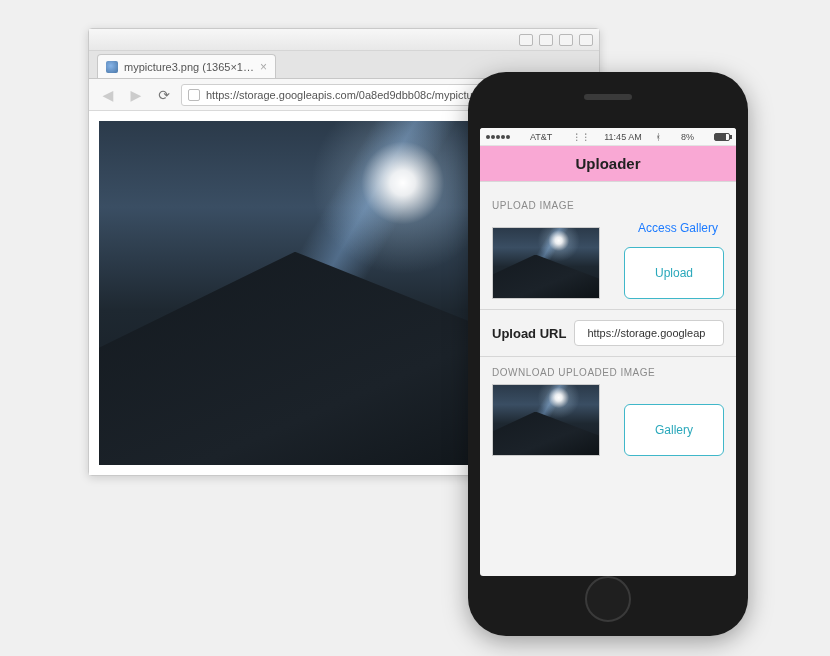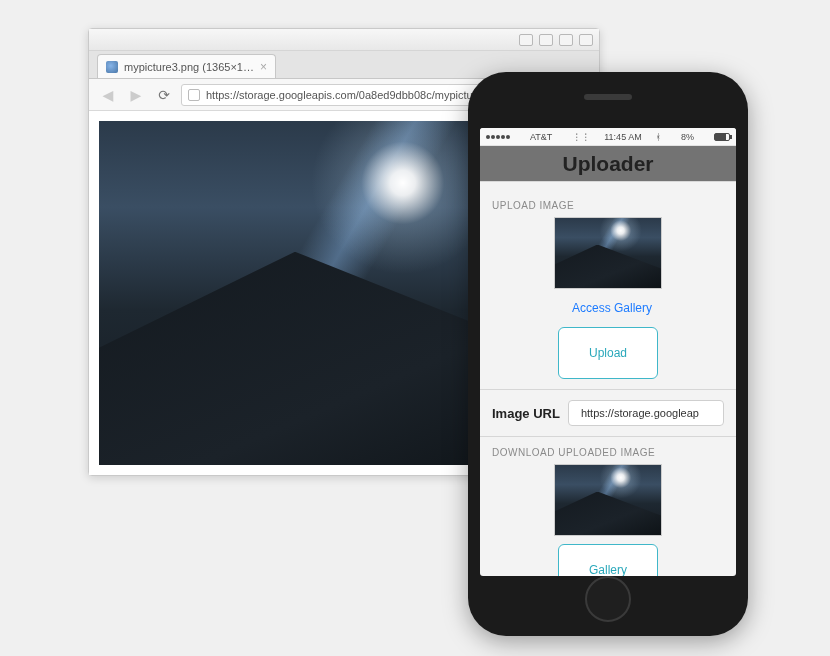--- a/index.html
+++ b/index.html
@@ -166,31 +166,31 @@
   .status-left, .status-right { display:flex; align-items:center; gap:20px; }
   .signal-dots { display:flex; gap:1px; }
   .signal-dots span { width:4px; height:4px; border-radius:50%; background:#4a4a4a; }
   .battery {
     width:16px; height:8px; border:1px solid #4a4a4a; border-radius:2px; position:relative;
   }
   .battery::after{ content:""; position:absolute; right:-3px; top:1px; width:2px; height:4px; background:#4a4a4a; }
   .battery i { display:block; height:100%; width:75%; background:#4a4a4a; }
 
   .navtitle {
-    height:36px; background:#737373; border-bottom:1px solid #d8d8d8;
+    height:36px; background:#f9a8d4; border-bottom:1px solid #d8d8d8;
     display:flex; align-items:center; justify-content:center;
-    font-weight:600; font-size:21px; color:#222;
+    font-weight:600; font-size:15px; color:#222;
   }
 
   .content { flex:1; overflow:auto; padding: 10px 12px; font-size:12px; }
   .section-label {
     font-size:10px; letter-spacing:.5px; color:#8a8a8a; margin: 8px 0 6px;
   }
   .row {
-    display:flex; align-items:center; gap:8px; margin-bottom:8px;flex-direction:column;
+    display:flex; align-items:flex-end; gap:0; margin-bottom:8px;
   }
   .thumb {
     width:108px; height:72px;
     background:
       radial-gradient(circle at 62% 18%, #ffffff 0%, rgba(255,255,255,.9) 4%, rgba(200,230,255,.2) 12%, transparent 24%),
       linear-gradient(120deg, rgba(120,170,220,.0) 40%, rgba(150,200,255,.35) 46%, rgba(120,170,220,.0) 52%),
       linear-gradient(to bottom, #2b3a4a 0%, #3a4e63 28%, #1e2831 55%, #14191f 100%);
     position:relative; border:1px solid #ccc;
   }
   .thumb::after{
@@ -291,21 +291,21 @@
         <div class="thumb"></div>
         <div class="btn-col">
           <span class="ios-link">Access Gallery</span>
           <div class="ios-btn">Upload</div>
         </div>
       </div>
 
       <div class="divider"></div>
 
       <div class="url-row">
-        <span class="url-label">Image URL</span>
+        <span class="url-label">Upload URL</span>
         <input class="url-field" type="text" value="https://storage.googleap" style="">
       </div>
 
       <div class="divider"></div>
 
       <div class="section-label">DOWNLOAD UPLOADED IMAGE</div>
 
       <div class="row">
         <div class="thumb"></div>
         <div class="btn-col">

